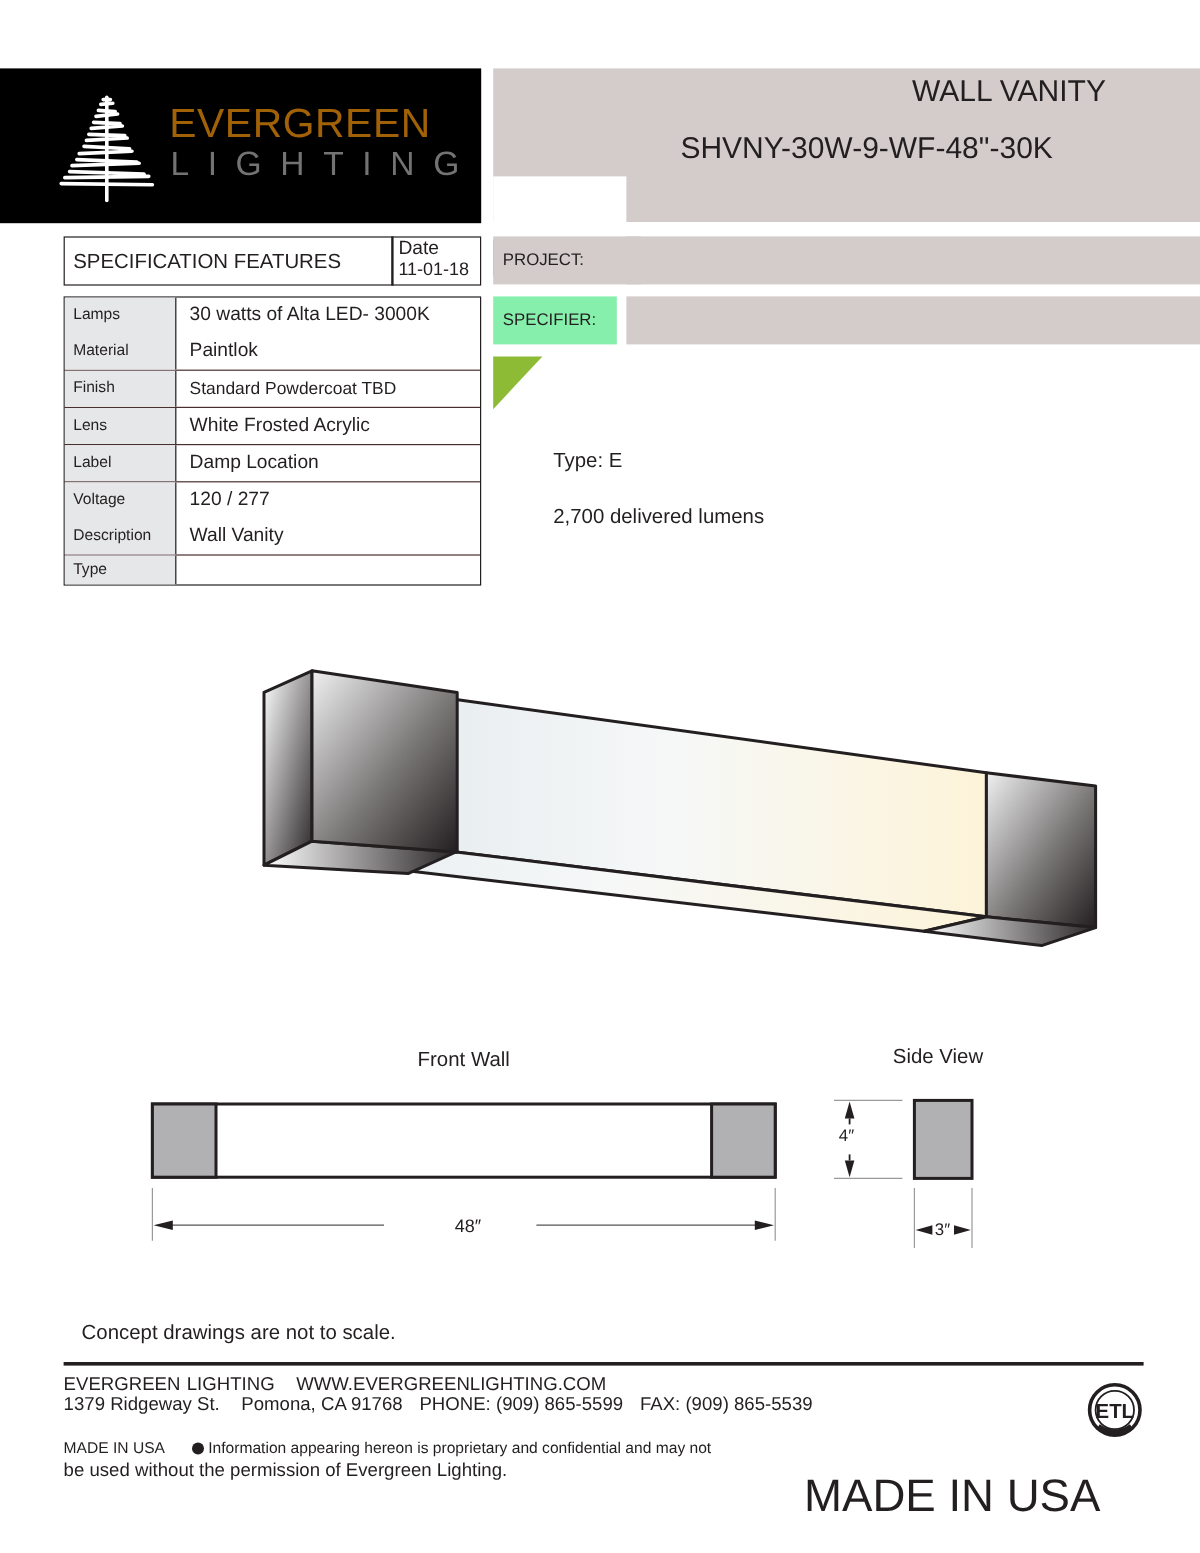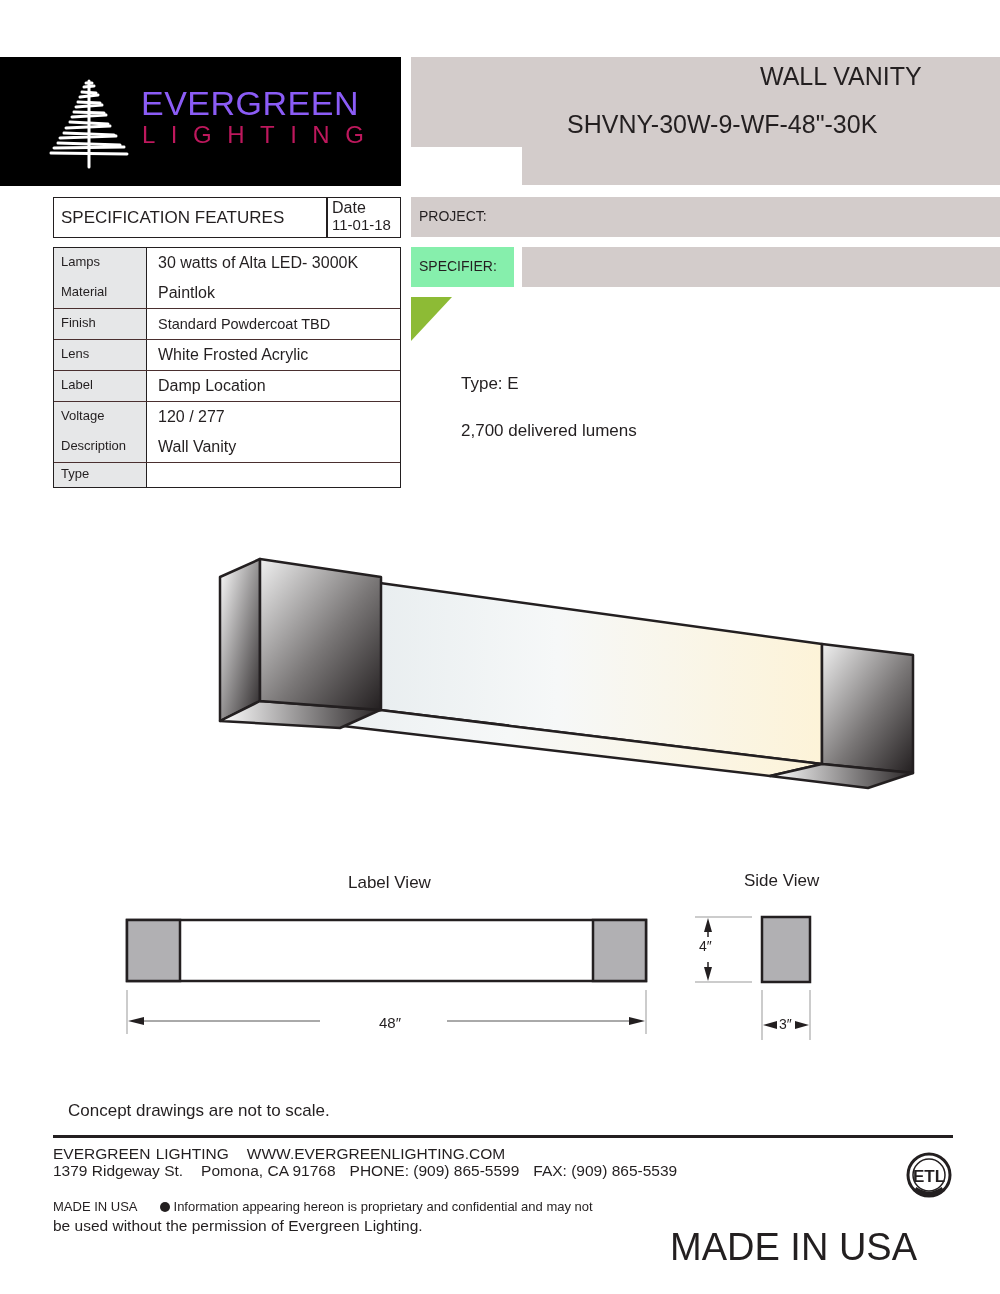--- a/index.html
+++ b/index.html
@@ -3,22 +3,22 @@
 <meta charset="utf-8">
 <style>
   * { box-sizing: border-box; margin: 0; padding: 0; }
   html, body { width: 1000px; height: 1294px; background: #ffffff; overflow: hidden; }
   body { position: relative; font-family: "Liberation Sans", "DejaVu Sans", sans-serif; color: #231f20; }
   .abs { position: absolute; }
 
   
   .logo-block { left: 0; top: 57px; width: 401px; height: 129px; background: #000; }
   .logo-tree { left: 48px; top: 77px; width: 82px; height: 92px; }
-  .logo-line1 { left: 141px; top: 84px; font-size: 34px; color: #8b5cf6; letter-spacing: 0.5px; font-weight: normal; }
-  .logo-line2 { left: 142px; top: 121px; font-size: 24px; color: #be185d; letter-spacing: 15.5px; }
+  .logo-line1 { left: 141px; top: 84px; font-size: 34px; color: #a16207; letter-spacing: 0.5px; font-weight: normal; }
+  .logo-line2 { left: 142px; top: 121px; font-size: 28px; color: #737373; letter-spacing: 15.5px; }
 
   
   .title-block { left: 411px; top: 57px; width: 589px; height: 128px; background: #d3cccb; }
   .title-main { left: 760px; top: 62px; font-size: 25px; color: #231f20; }
   .title-model { left: 567px; top: 110px; font-size: 25px; color: #231f20; }
   .rev-wrap { left: 411px; top: 147px; width: 111px; height: 44px; background: #fff; }
   .rev-box { left: 411px; top: 156px; width: 103px; height: 30px; background: #fff; border: 1px solid #ccc; border-left: 1px solid #999; font-size: 14px; padding: 6px 0 1px 7px; margin-top: 44px; }
   .proj-label { left: 411px; top: 197px; width: 123px; height: 40px; background: #d3cccb; font-size: 14px; padding: 11px 0 0 8px; }
   .proj-field { left: 522px; top: 197px; width: 478px; height: 40px; background: #d3cccb; }
   .spec-label { left: 411px; top: 247px; width: 103px; height: 40px; background: #86efac; font-size: 14px; padding: 11px 0 0 8px; }
@@ -189,21 +189,21 @@
     <polygon points="20,176 60,156 180,165 140,183" fill="url(#capBottom)"></polygon>
 
     <polygon points="60,14 181,32 181,165 60,156" fill="url(#capFront)"></polygon>
 
     <polygon points="622,99 713,110 713,228 622,219" fill="url(#capFront)"></polygon>
 
     <polygon points="570,231 622,219 713,228 668,243" fill="url(#capBottom)"></polygon>
   </g>
 </svg>
 
-<div class="abs fv-title">Label View</div>
+<div class="abs fv-title">Front Wall</div>
 <svg class="abs fv-drawing" viewBox="0 0 535 130">
   <rect x="7" y="8" width="519" height="61" fill="#fff" stroke="#231f20" stroke-width="2.5"></rect>
   <rect x="7" y="8" width="53" height="61" fill="#b1b0b3" stroke="#231f20" stroke-width="2.5"></rect>
   <rect x="473" y="8" width="53" height="61" fill="#b1b0b3" stroke="#231f20" stroke-width="2.5"></rect>
   <line x1="7" y1="78" x2="7" y2="122" stroke="#999" stroke-width="1"></line>
   <line x1="526" y1="78" x2="526" y2="122" stroke="#999" stroke-width="1"></line>
   <line x1="20" y1="109" x2="200" y2="109" stroke="#555" stroke-width="1"></line>
   <line x1="327" y1="109" x2="512" y2="109" stroke="#555" stroke-width="1"></line>
   <polygon points="8,109 24,105 24,113" fill="#231f20"></polygon>
   <polygon points="525,109 509,105 509,113" fill="#231f20"></polygon>

